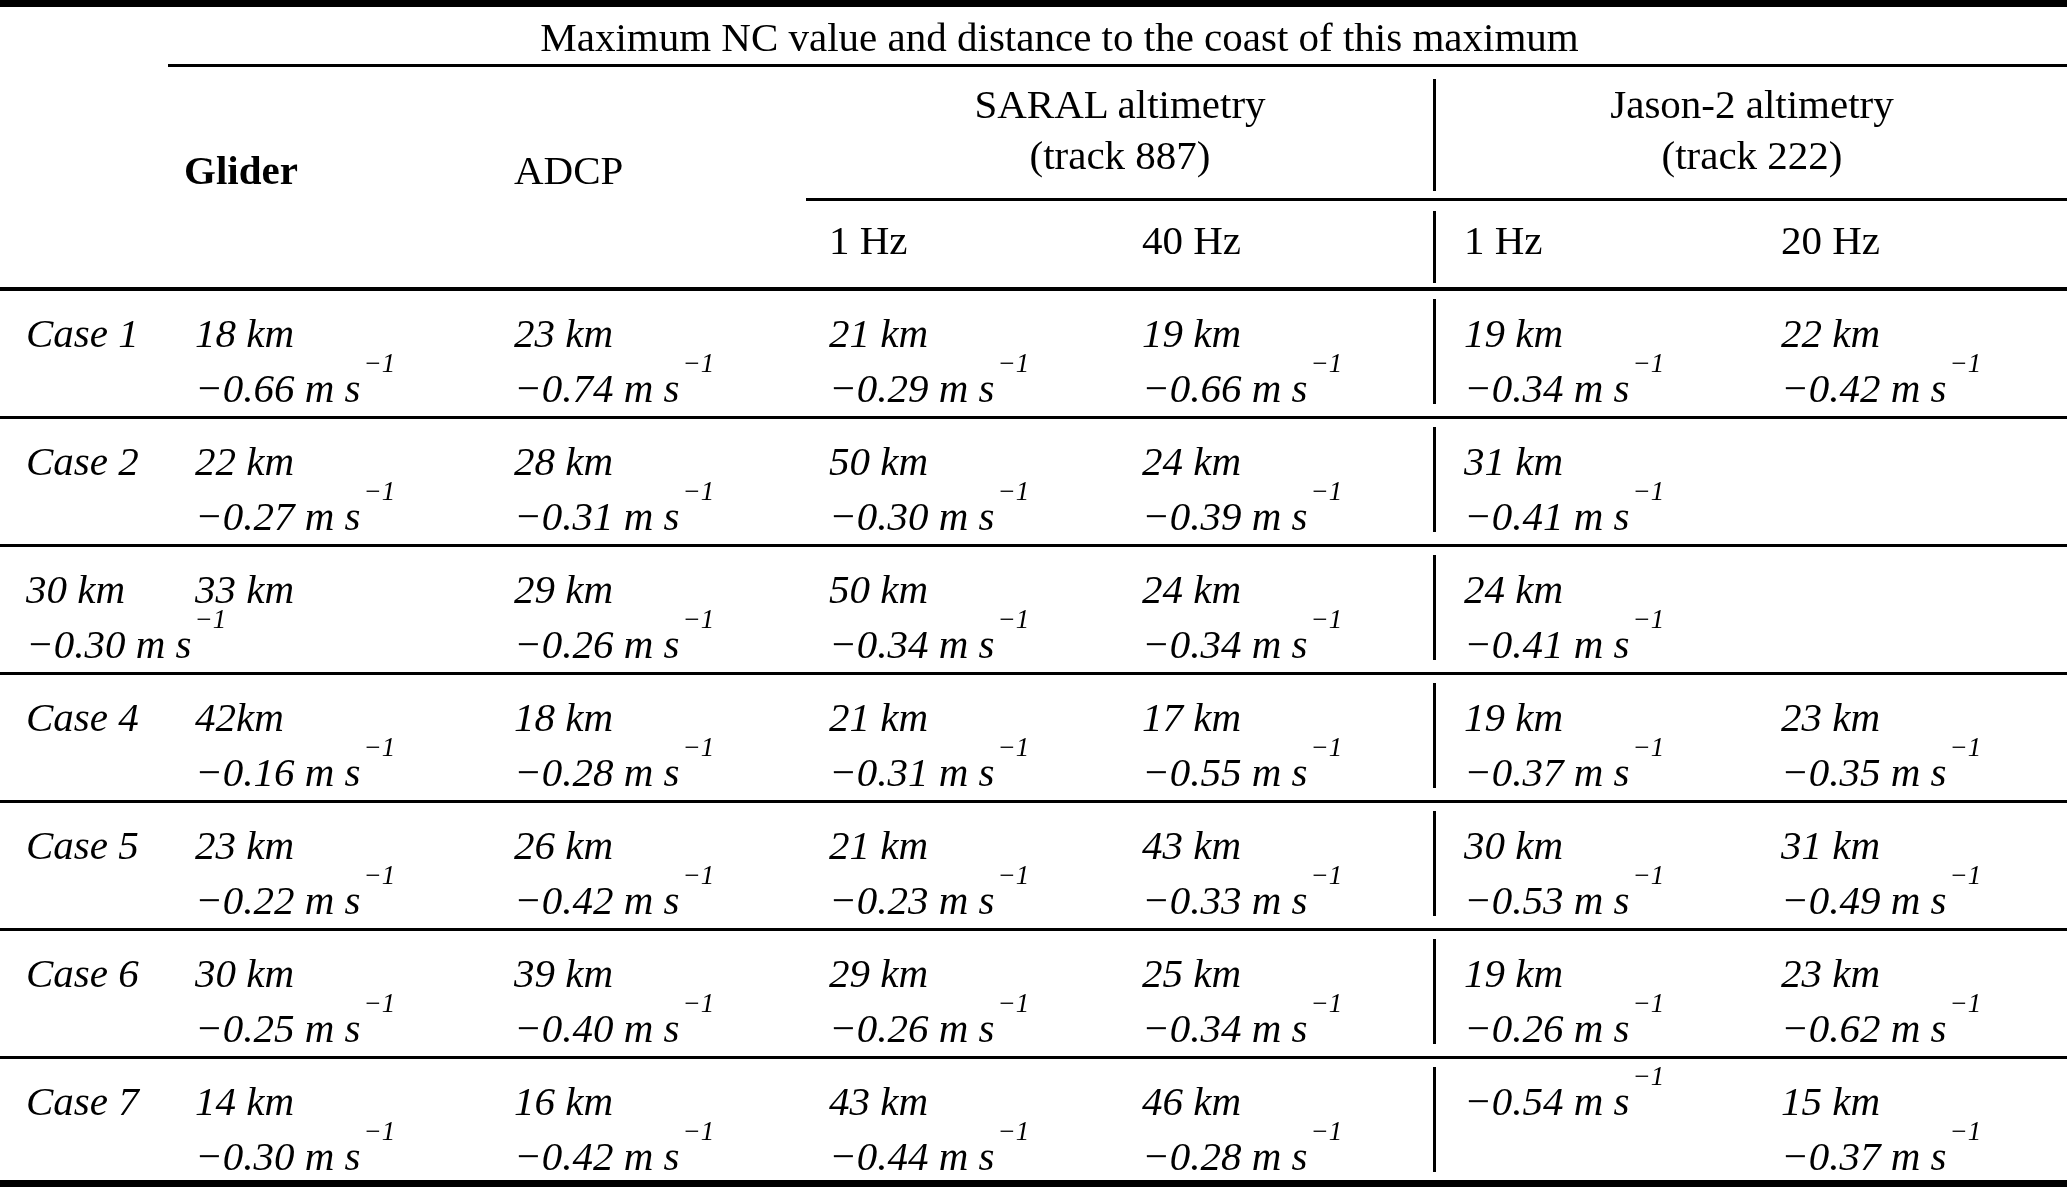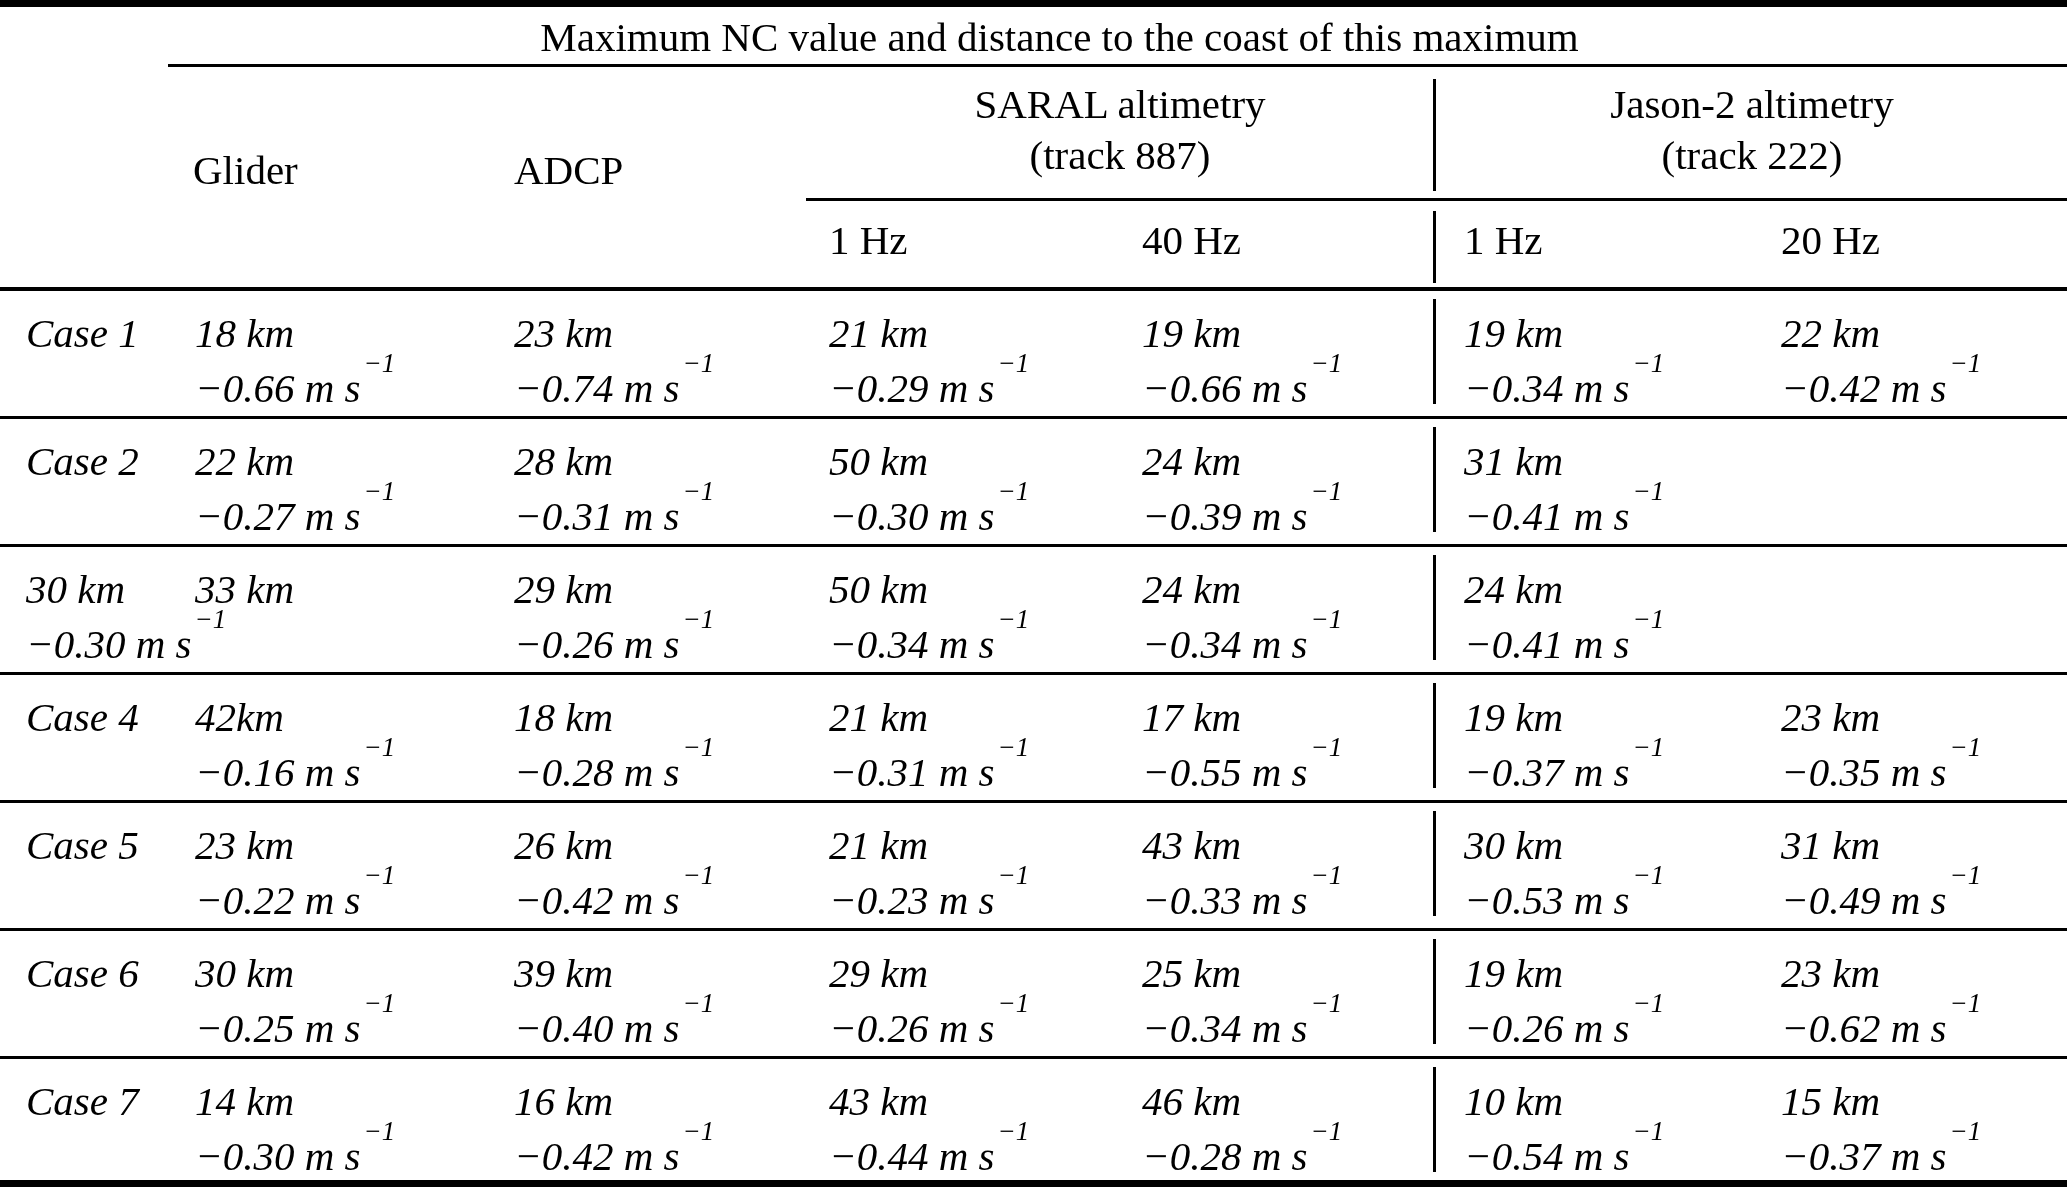--- a/index.html
+++ b/index.html
@@ -29,21 +29,21 @@
   }
   .rule-title { left: 168px; right: 0; bottom: 0; height: 3px; }
 
   
   .head-block {
     position: relative; height: 224px;
     box-sizing: border-box;
     border-bottom: 4px solid #000;
   }
   .col-label { position: absolute; top: 80px; font-size: 41px; line-height: 46px; white-space: nowrap; }
-  .col-label.glider { left: 193px; }
+  .col-label.glider { left: 184px; font-weight: bold; }
   .col-label.adcp   { left: 514px; }
   .group {
     position: absolute; top: 12px; text-align: center;
     font-size: 41px; line-height: 51px; white-space: nowrap;
   }
   .group.saral { left: 806px;  width: 628px; }
   .group.jason { left: 1437px; width: 630px; }
   .rule-sub { left: 806px; right: 0; top: 131px; height: 3px; }
   .hz { position: absolute; top: 150px; font-size: 41px; line-height: 46px; white-space: nowrap; }
   .hz.hz1 { left: 829px;  }
@@ -297,21 +297,20 @@
     </div>
     <div class="cell">
       <div class="km">43 km</div>
       <div class="ms"><span>−0.44 m s</span><sup>−1</sup></div>
     </div>
     <div class="cell">
       <div class="km">46 km</div>
       <div class="ms"><span>−0.28 m s</span><sup>−1</sup></div>
     </div>
     <div class="cell">
-      <div class="km">10 km</div>
       <div class="ms"><span>−0.54 m s</span><sup>−1</sup></div>
     </div>
     <div class="cell">
       <div class="km">15 km</div>
       <div class="ms"><span>−0.37 m s</span><sup>−1</sup></div>
     </div>
     <div class="vseg-row"></div>
   </div>
 </div>
 </div>

